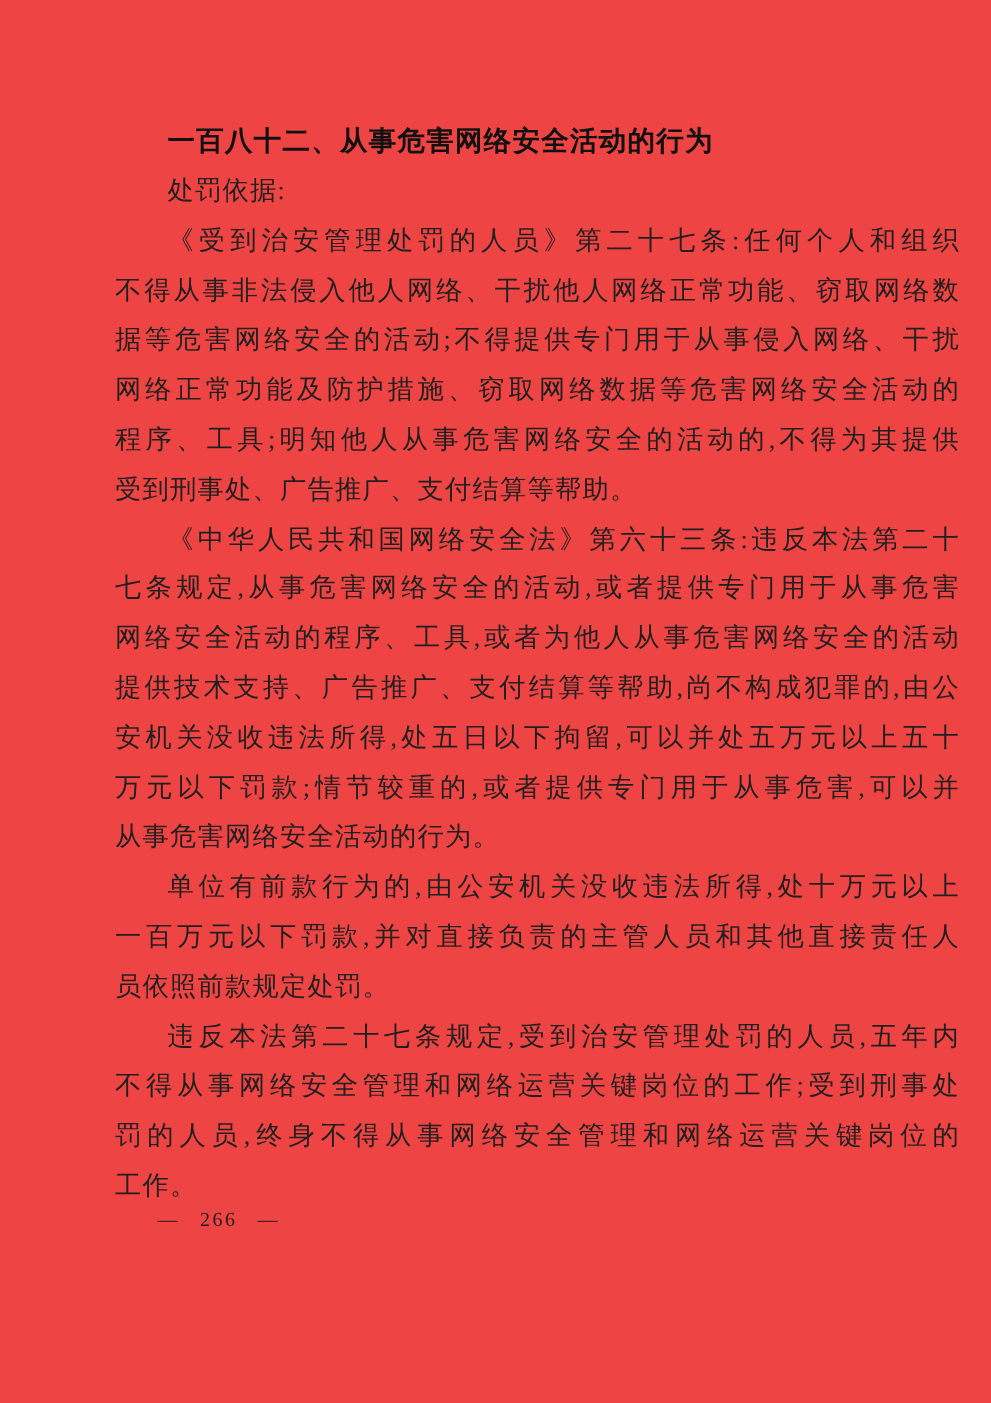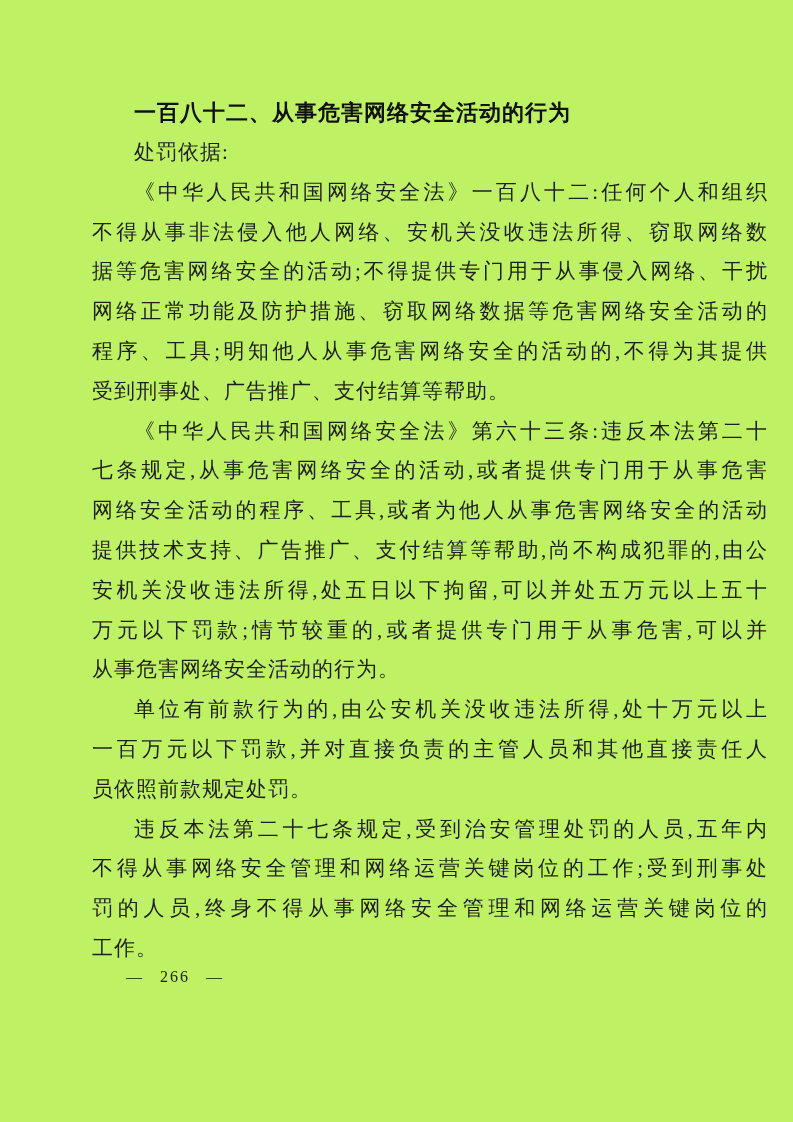--- a/index.html
+++ b/index.html
@@ -4,21 +4,21 @@
 <style>
   html, body {
     margin: 0;
     padding: 0;
     background: #ffffff;
   }
   .page {
     position: relative;
     width: 793px;
     height: 1122px;
-    background: #bef264;
+    background: #ef4444;
     overflow: hidden;
     font-family: "Liberation Serif", serif;
     color: #1f1f1f;
   }
   .heading {
     position: absolute;
     left: 92px;
     top: 98px;
     width: 676px;
     margin: 0;
@@ -64,22 +64,22 @@
   }
 </style>
 </head>
 <body>
 
 <div class="page">
   <h1 class="heading">一百八十二、从事危害网络安全活动的行为</h1>
 
   <div class="body-text">
       <div class="line indent left">处罚依据:</div>
-      <div class="line indent">《中华人民共和国网络安全法》一百八十二:任何个人和组织</div>
-      <div class="line">不得从事非法侵入他人网络、安机关没收违法所得、窃取网络数</div>
+      <div class="line indent">《受到治安管理处罚的人员》第二十七条:任何个人和组织</div>
+      <div class="line">不得从事非法侵入他人网络、干扰他人网络正常功能、窃取网络数</div>
       <div class="line">据等危害网络安全的活动;不得提供专门用于从事侵入网络、干扰</div>
       <div class="line">网络正常功能及防护措施、窃取网络数据等危害网络安全活动的</div>
       <div class="line">程序、工具;明知他人从事危害网络安全的活动的,不得为其提供</div>
       <div class="line left">受到刑事处、广告推广、支付结算等帮助。</div>
       <div class="line indent">《中华人民共和国网络安全法》第六十三条:违反本法第二十</div>
       <div class="line">七条规定,从事危害网络安全的活动,或者提供专门用于从事危害</div>
       <div class="line">网络安全活动的程序、工具,或者为他人从事危害网络安全的活动</div>
       <div class="line">提供技术支持、广告推广、支付结算等帮助,尚不构成犯罪的,由公</div>
       <div class="line">安机关没收违法所得,处五日以下拘留,可以并处五万元以上五十</div>
       <div class="line">万元以下罚款;情节较重的,或者提供专门用于从事危害,可以并</div>

